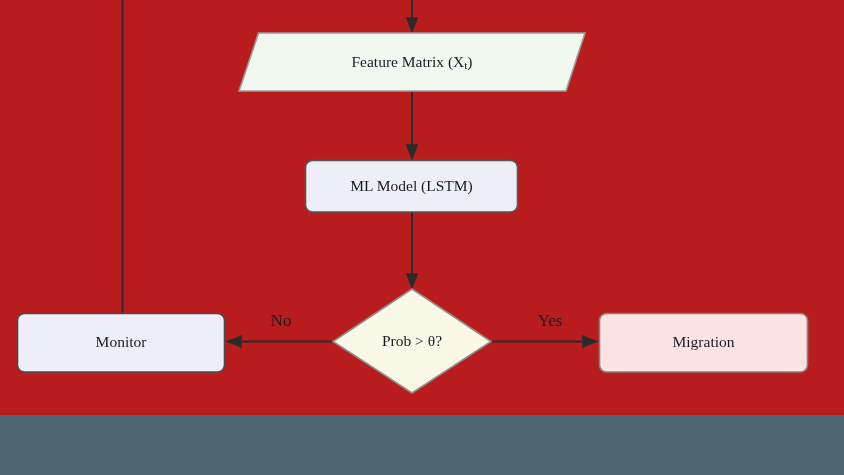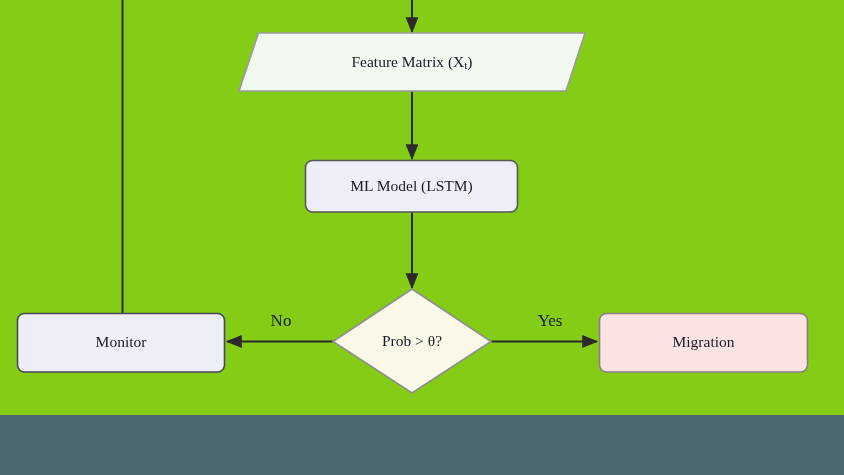--- a/index.html
+++ b/index.html
@@ -11,21 +11,21 @@
   body {
     width: 844px;
     height: 475px;
     overflow: hidden;
     font-family: "Liberation Serif", "DejaVu Serif", serif;
   }
   #canvas {
     position: relative;
     width: 844px;
     height: 475px;
-    background: #84cc16;
+    background: #b91c1c;
   }
   #flow-svg {
     position: absolute;
     left: 0;
     top: 0;
     width: 844px;
     height: 475px;
     display: block;
   }
   .node-label {

